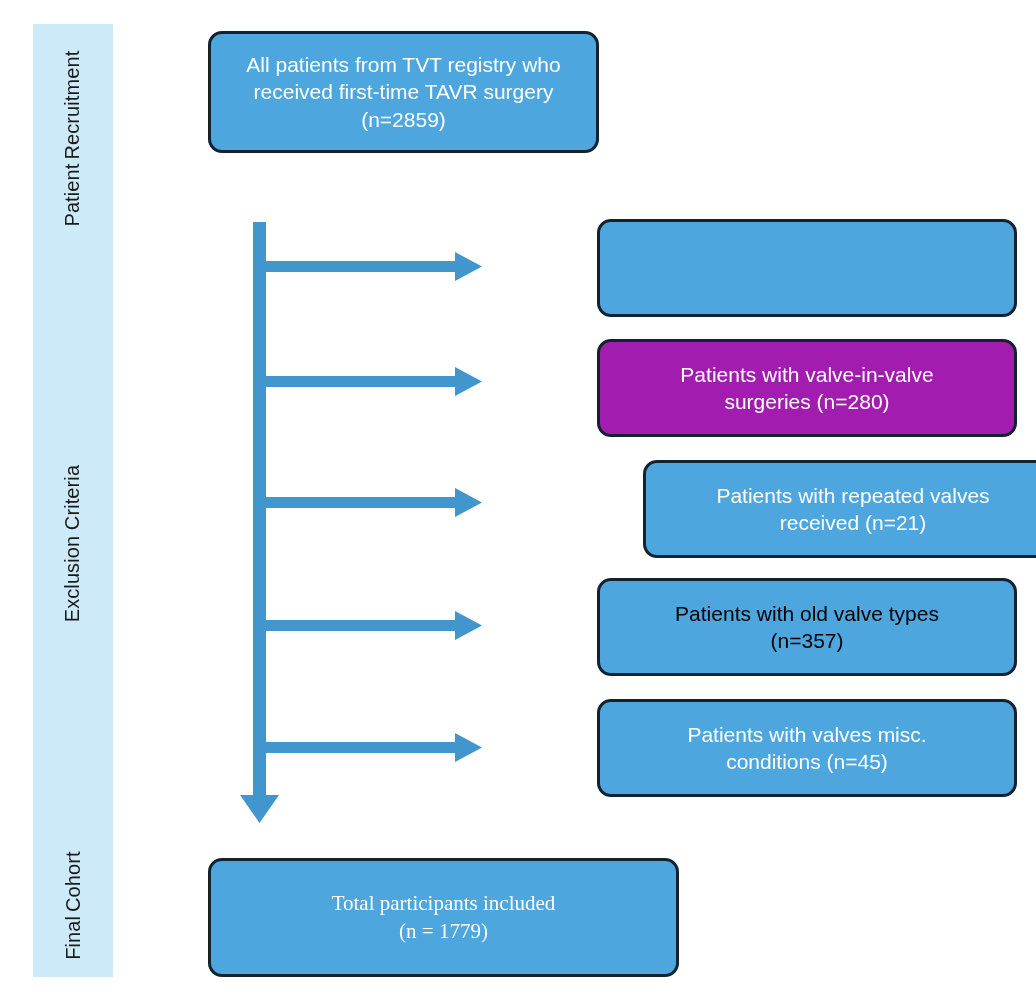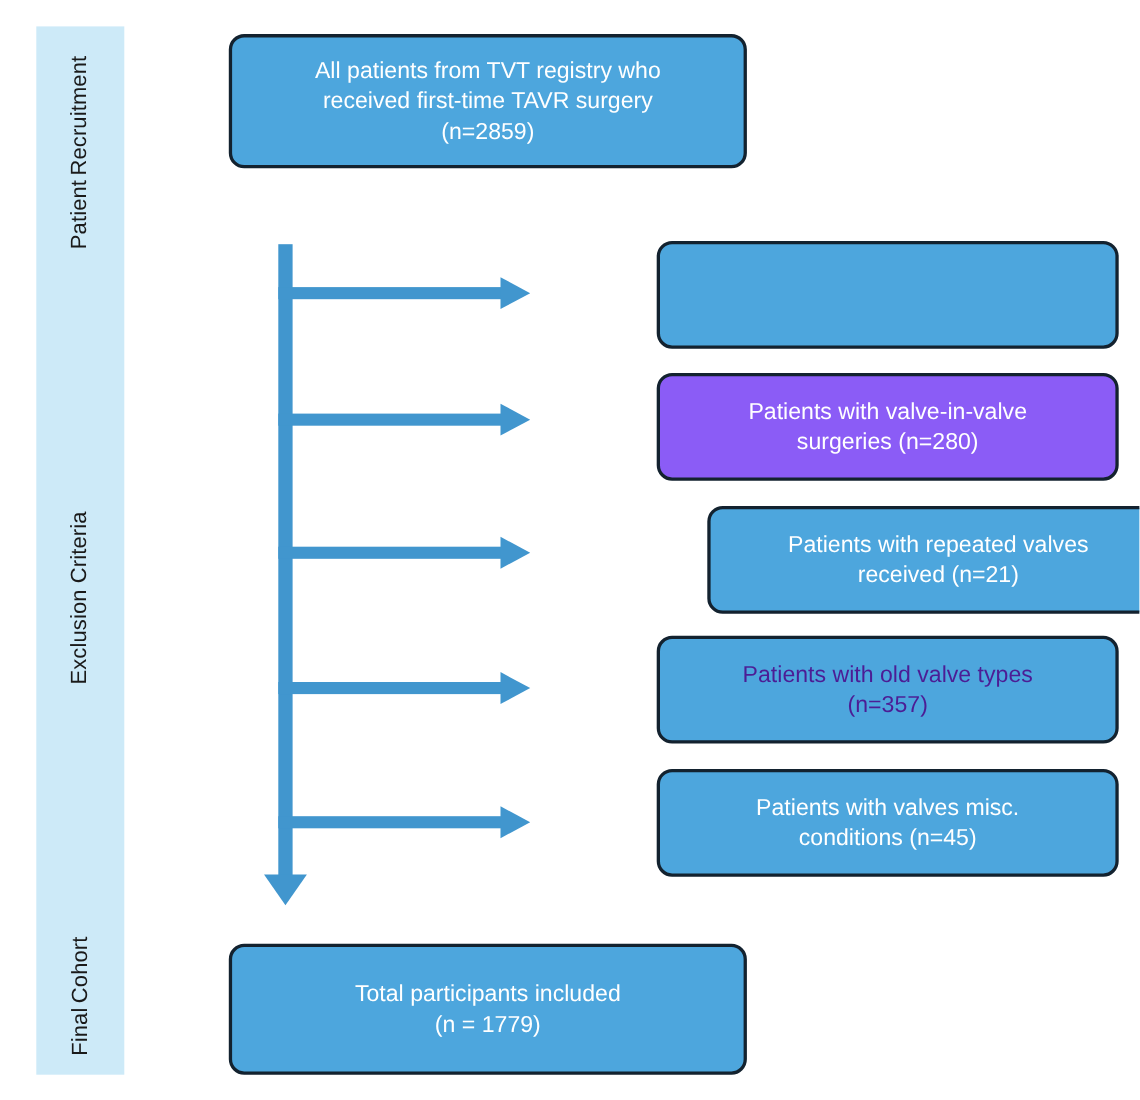--- a/index.html
+++ b/index.html
@@ -72,22 +72,22 @@
     font-size: 21px;
     line-height: 1.30;
     text-align: center;
     display: flex;
     align-items: center;
     justify-content: center;
     padding: 4px 12px;
   }
   .fbox .txt { display: block; width: 100%; }
 
-  #box-recruit { left: 208px; top: 31px;  width: 471px; height: 122px; }
-  #box-final   { left: 208px; top: 858px; width: 471px; height: 119px; }
+  #box-recruit { left: 208px; top: 31px;  width: 391px; height: 122px; }
+  #box-final   { left: 208px; top: 858px; width: 471px; height: 119px; font-family: Liberation Serif, serif; }
 
   .exbox { left: 597px; width: 420px; height: 98px; }
   #box-ex-0 { top: 219px; }
   #box-ex-1 { top: 339px; }
   #box-ex-2 { top: 460px; margin-left: 46px; }
   #box-ex-3 { top: 578px; }
   #box-ex-4 { top: 699px; }
 
   
   #arrow-layer {
@@ -165,35 +165,35 @@
       <span>(n=2859)</span>
     </span>
   </div>
 
   <div class="fbox exbox" id="box-ex-0" style="background: rgb(77, 166, 221); border-color: rgb(19, 34, 47); color: rgb(255, 255, 255);">
     <span class="txt">
       <br>
     </span>
   </div>
 
-  <div class="fbox exbox" id="box-ex-1" style="background: #8b5cf6; border-color: rgb(19, 34, 47); color: rgb(255, 255, 255);">
+  <div class="fbox exbox" id="box-ex-1" style="background: #a21caf; border-color: rgb(19, 34, 47); color: rgb(255, 255, 255);">
     <span class="txt">
       <span>Patients with valve-in-valve</span><br>
       <span>surgeries (n=280)</span>
     </span>
   </div>
 
   <div class="fbox exbox" id="box-ex-2" style="background: rgb(77, 166, 221); border-color: rgb(19, 34, 47); color: rgb(255, 255, 255);">
     <span class="txt">
       <span>Patients with repeated valves</span><br>
       <span>received (n=21)</span>
     </span>
   </div>
 
-  <div class="fbox exbox" id="box-ex-3" style="background: rgb(77, 166, 221); border-color: rgb(19, 34, 47); color: #4c1d95;">
+  <div class="fbox exbox" id="box-ex-3" style="background: rgb(77, 166, 221); border-color: rgb(19, 34, 47); color: #000000;">
     <span class="txt">
       <span>Patients with old valve types</span><br>
       <span>(n=357)</span>
     </span>
   </div>
 
   <div class="fbox exbox" id="box-ex-4" style="background: rgb(77, 166, 221); border-color: rgb(19, 34, 47); color: rgb(255, 255, 255);">
     <span class="txt">
       <span>Patients with valves misc.</span><br>
       <span>conditions (n=45)</span>

